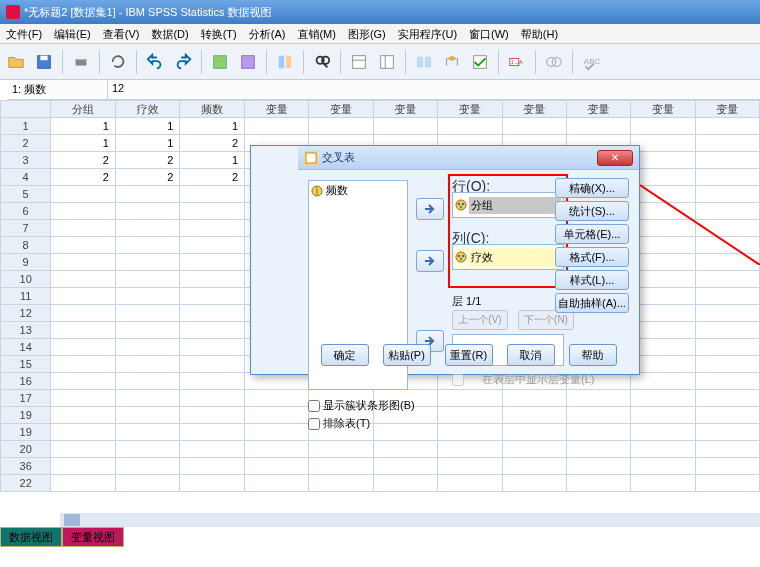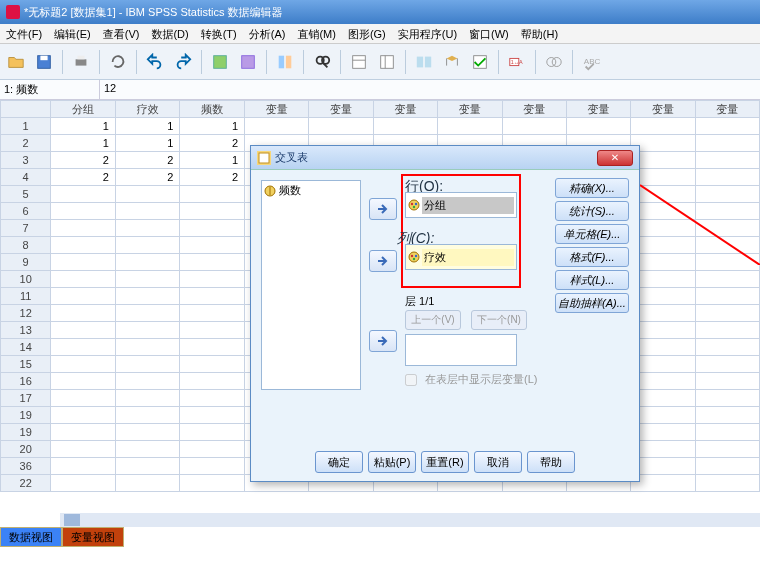--- a/index.html
+++ b/index.html
@@ -5,76 +5,76 @@
   * { box-sizing: border-box; margin: 0; padding: 0; font-family: "Microsoft YaHei", Arial, sans-serif; }
   body { background: #fff; width: 760px; height: 567px; overflow: hidden; position: relative; }
   .titlebar { height: 24px; background: linear-gradient(#6fa7e6,#3d7dc8); color: #fff; font-size: 11px; display: flex; align-items: center; padding: 0 6px; }
   .titlebar .icon { width: 14px; height: 14px; background: #d14; margin-right: 4px; border-radius: 2px; }
   .menubar { height: 20px; background: #f4f4f4; border-bottom: 1px solid #ccc; display: flex; font-size: 11px; }
   .menubar span { padding: 3px 6px; cursor: default; }
   .toolbar { height: 36px; background: #eef3f9; border-bottom: 1px solid #bfcfe0; display: flex; align-items: center; padding: 0 4px; gap: 4px; }
   .tbtn { width: 24px; height: 24px; border: 1px solid transparent; display: flex; align-items: center; justify-content: center; }
   .tbtn svg { width: 18px; height: 18px; }
   .sep { width: 1px; height: 24px; background: #bcd; margin: 0 2px; }
-  .formulabar { height: 20px; background: #fafcfe; border-bottom: 1px solid #ccd; display: flex; font-size: 11px; }
+  .formulabar { height: 20px; background: #fafcfe; border-bottom: 1px solid #ccd; display: flex; font-size: 11px; margin-left: 8px; }
   .formulabar .label { width: 100px; padding: 2px 4px; border-right: 1px solid #ccd; }
   .formulabar .value { padding: 2px 4px; flex:1; }
   .grid { position: absolute; top: 100px; left: 0; right: 0; bottom: 40px; overflow: hidden; }
   table { border-collapse: collapse; font-size: 11px; }
   th, td { border: 1px solid #c8d3e4; height: 17px; text-align: center; background: #fff; }
   th { background: #e9eff7; font-weight: normal; color: #444; }
   .rowhead { width: 60px; background: #e9eff7; }
   .colw { width: 78px; }
   .bottom-tabs { position: absolute; bottom: 20px; left: 0; height: 20px; background:#f4e8b8; font-size:11px; display:flex; }
-  .bottom-tabs span { padding: 2px 8px; border:1px solid #c0b070; background:#3b82f6; }
+  .bottom-tabs span { padding: 2px 8px; border:1px solid #c0b070; background:#0f766e; }
   .hscroll { position:absolute; bottom:40px; left:60px; right:0; height:14px; background:#e0e8f4; }
   .scroll-thumb { position:absolute; left:4px; top:1px; width:16px; height:12px; background:#9fb9dc; }
   
-  .dialog { position:absolute; left:250px; top:145px; width:390px; height:337px; background:#eaf3fb; border:1px solid #5b8bc4; box-shadow:3px 3px 8px rgba(0,0,0,.3); }
+  .dialog { position:absolute; left:250px; top:145px; width:390px; height:230px; background:#eaf3fb; border:1px solid #5b8bc4; box-shadow:3px 3px 8px rgba(0,0,0,.3);padding-left:47px; }
   .dlg-title { height:24px; background:linear-gradient(#d9e8fb,#b8d3f2); border-bottom:1px solid #9cb; display:flex; align-items:center; font-size:11px; color:#1a3a6a; padding:0 6px; }
   .dlg-title .icon { width:14px;height:14px;margin-right:4px; }
   .dlg-close { margin-left:auto; width:36px;height:16px;background:linear-gradient(#e88,#c33);border:1px solid #a22;border-radius:3px;display:flex;align-items:center;justify-content:center;color:#fff;font-size:10px; }
   .dlg-body { padding:8px 10px 6px 10px; position:relative; height:calc(100% - 24px); }
   .varbox { position:absolute; left:10px; top:10px; width:100px; height:210px; border:1px solid #9bb8d8; background:#fff; padding:2px; font-size:11px; }
   .varbox .item { display:flex;align-items:center;gap:3px; }
   .varicon { width:12px;height:12px; }
   .arrowbtn { position:absolute; width:28px; height:22px; background:linear-gradient(#f4f8ff,#d8e4f6); border:1px solid #7fa5d6; border-radius:3px; display:flex;align-items:center;justify-content:center; }
   .arrowbtn.row { left:118px; top:28px; }
   .arrowbtn.col { left:118px; top:80px; }
   .arrowbtn.layer { left:118px; top:160px; }
   .redbox { position:absolute; left:150px; top:4px; width:120px; height:114px; border:2px solid #f00; }
   .fieldlabel { position:absolute; font-size:14px; color:#234; }
   .rowlabel { left:154px; top:8px; }
-  .collabel { left:146px; top:60px;font-style:italic; }
+  .collabel { left:154px; top:60px; }
   .smallbox { position:absolute; left:154px; width:112px; height:26px; border:1px solid #9bb8d8; background:#fff; display:flex;align-items:center; font-size:11px; padding:2px; gap:2px; }
   .rowbox { top:22px; }
   .rowbox .sel { flex:1; background:#c8c8c8; padding:1px 2px; }
   .colbox { top:74px; background:#fffde0; }
   .colbox .sel { flex:1; background:#fff8c0; padding:1px 2px; }
   .sidebtns { position:absolute; right:10px; top:8px; width:74px; display:flex;flex-direction:column;gap:3px; }
-  .sidebtn { height:20px; font-size:11px; background:linear-gradient(#eaf3fe,#cde0f8); border:1px solid #7fa5d6; border-radius:3px; display:flex;align-items:center;justify-content:center; padding:0 2px;font-style:italic; }
+  .sidebtn { height:20px; font-size:11px; background:linear-gradient(#eaf3fe,#cde0f8); border:1px solid #7fa5d6; border-radius:3px; display:flex;align-items:center;justify-content:center; padding:0 2px; }
   .layerlabel { position:absolute; left:154px; top:124px; font-size:11px; }
   .layerbtns { position:absolute; left:154px; top:140px; display:flex; gap:10px; }
   .layerbtn { width:56px; height:20px; font-size:10px; background:#e8eef8; border:1px solid #b8c8dc; border-radius:3px; color:#999; display:flex;align-items:center;justify-content:center; }
   .layerbox { position:absolute; left:154px; top:164px; width:112px; height:32px; border:1px solid #9bb8d8; background:#fff; }
-  .layercheck { position:absolute; left:154px; top:202px; font-size:11px; color:#999; display:flex; align-items:center; gap:8px; }
+  .layercheck { position:absolute; left:154px; top:202px; font-size:11px; color:#999; display:flex; align-items:center; gap:18px; }
   .leftchecks { position:absolute; left:10px; top:228px; font-size:11px; display:flex;flex-direction:column; gap:3px; }
   .leftchecks label { display:flex;align-items:center;gap:3px; }
-  .dlg-bottom { position:absolute; left:0; right:0; bottom:8px; display:flex; justify-content:center; gap:5px; }
+  .dlg-bottom { position:absolute; left:0; right:0; bottom:8px; display:flex; justify-content:center; gap:14px; }
   .dlg-btn { width:48px;height:22px; font-size:11px; background:linear-gradient(#f4f8ff,#cde0f8); border:1px solid #6a95cf; border-radius:3px; display:flex;align-items:center;justify-content:center; }
   .red-arrow { position:absolute; left:640px; top:145px; width:120px; height:120px; pointer-events:none; }
   .red-arrow line { stroke:#f00; stroke-width:2; }
   input[type=checkbox]{ width:12px;height:12px; }
 </style>
 </head>
 <body>
 
 <div class="titlebar">
   <span class="icon"></span>
-  <span>*无标题2 [数据集1] - IBM SPSS Statistics 数据编辑器</span>
+  <span>*无标题2 [数据集1] - IBM SPSS Statistics 数据视图</span>
 </div>
 
 <div class="menubar">
   <span>文件(F)</span>
   <span>编辑(E)</span>
   <span>查看(V)</span>
   <span>数据(D)</span>
   <span>转换(T)</span>
   <span>分析(A)</span>
   <span>直销(M)</span>
@@ -536,21 +536,21 @@
         </tr>
       </tbody>
   </table>
 </div>
 
 <div class="hscroll">
   <div class="scroll-thumb"></div>
 </div>
 <div class="bottom-tabs">
   <span>数据视图</span>
-  <span style="background:#c2410c">变量视图</span>
+  <span style="background:#be185d">变量视图</span>
 </div>
 
 <div class="dialog">
   <div class="dlg-title">
     <svg class="icon" viewBox="0 0 14 14">
         <rect width="14" height="14" fill="#f7d77a"></rect>
         <rect x="2" y="2" width="10" height="10" fill="#fff" stroke="#c09020"></rect>
       </svg>
     <span>交叉表</span>
     <div class="dlg-close">✕</div>
@@ -619,20 +619,30 @@
 
     <div class="sidebtns">
       <div class="sidebtn">精确(X)...</div>
       <div class="sidebtn">统计(S)...</div>
       <div class="sidebtn">单元格(E)...</div>
       <div class="sidebtn">格式(F)...</div>
       <div class="sidebtn">样式(L)...</div>
       <div class="sidebtn">自助抽样(A)...</div>
     </div>
 
+    <div class="leftchecks">
+      <label>
+          <input type="checkbox" style="">
+          <span>显示簇状条形图(B)</span>
+        </label>
+      <label>
+          <input type="checkbox" style="">
+          <span>排除表(T)</span>
+        </label>
+    </div>
 
     <div class="dlg-bottom">
       <div class="dlg-btn">确定</div>
       <div class="dlg-btn">粘贴(P)</div>
       <div class="dlg-btn">重置(R)</div>
       <div class="dlg-btn">取消</div>
       <div class="dlg-btn">帮助</div>
     </div>
   </div>
 </div>

